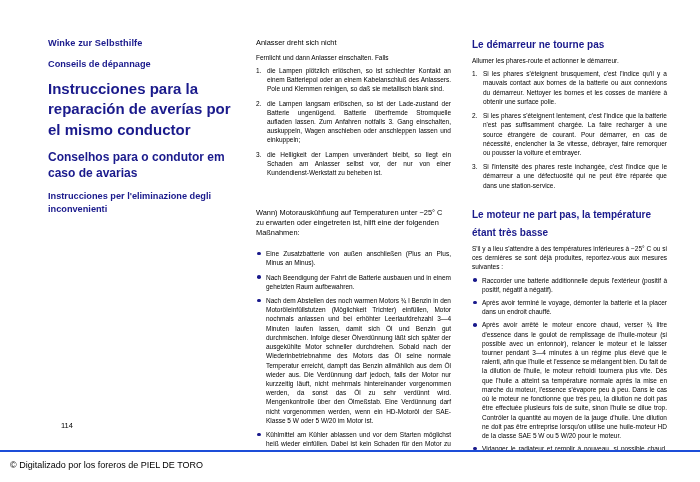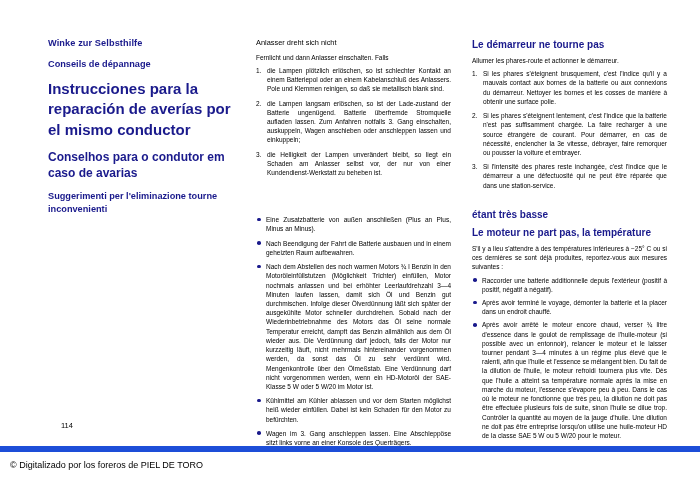--- a/index.html
+++ b/index.html
@@ -157,21 +157,21 @@
     margin-left: 43px;
   }
 
   .footer {
     position: absolute;
     left: 0;
     bottom: 0;
     width: 700px;
     height: 30px;
     background: #ffffff;
-    border-top: 6px solid #1d4ed8;
+    border-top: 2px solid #1d4ed8;
   }
   .footer-text {
     position: absolute;
     left: 10px;
     top: 8px;
     font-size: 9px;
     color: #000000;
   }
 </style>
 </head>
@@ -179,35 +179,36 @@
 
 <div class="page">
   <div class="columns">
 
     <div class="col col-1">
       <div class="title-block">
         <div class="title-de">Winke zur Selbsthilfe</div>
         <div class="title-fr">Conseils de dépannage</div>
         <div class="title-es">Instrucciones para la reparación de averías por el mismo conductor</div>
         <div class="title-pt">Conselhos para o condutor em caso de avarias</div>
-        <div class="title-it">Suggerimenti per l'eliminazione tourne inconvenienti</div>
+        <div class="title-it">Instrucciones per l'eliminazione degli inconvenienti</div>
       </div>
     </div>
 
     <div class="col col-2">
       <div class="head">Anlasser dreht sich nicht</div>
       <div class="para">Fernlicht und dann Anlasser einschalten. Falls</div>
       <ol class="num">
         <li><span class="n">1.</span><span>die Lampen plötzlich erlöschen, so ist schlechter Kontakt an einem Batteriepol oder an einem Kabelanschluß des Anlassers. Pole und Klemmen reinigen, so daß sie metallisch blank sind.</span></li>
         <li><span class="n">2.</span><span>die Lampen langsam erlöschen, so ist der Lade-zustand der Batterie ungenügend. Batterie überfremde Stromquelle aufladen lassen. Zum Anfahren notfalls 3. Gang einschalten, auskuppeln, Wagen anschieben oder anschleppen lassen und einkuppeln;</span></li>
         <li><span class="n">3.</span><span>die Helligkeit der Lampen unverändert bleibt, so liegt ein Schaden am Anlasser selbst vor, der nur von einer Kundendienst-Werkstatt zu beheben ist.</span></li>
       </ol>
 
       <div class="spacer-lg"></div>
 
+      <div class="head">Wann) Motorausküht\ung auf Temperaturen unter −25° C zu erwarten oder eingetreten ist, hilft eine der folgenden Maßnahmen:</div>
 
       <div class="spacer-sm"></div>
 
       <ul class="dots">
         <li>Eine Zusatzbatterie von außen anschließen (Plus an Plus, Minus an Minus).</li>
         <li>Nach Beendigung der Fahrt die Batterie ausbauen und in einem geheizten Raum aufbewahren.</li>
         <li>Nach dem Abstellen des noch warmen Motors ¾ l Benzin in den Motoröleinfüllstutzen (Möglichkeit Trichter) einfüllen, Motor nochmals anlassen und bei erhöhter Leerlaufdrehzahl 3—4 Minuten laufen lassen, damit sich Öl und Benzin gut durchmischen. Infolge dieser Ölverdünnung läßt sich später der ausgekühlte Motor schneller durchdrehen. Sobald nach der Wiederinbetriebnahme des Motors das Öl seine normale Temperatur erreicht, dampft das Benzin allmählich aus dem Öl wieder aus. Die Verdünnung darf jedoch, falls der Motor nur kurzzeitig läuft, nicht mehrmals hintereinander vorgenommen werden, da sonst das Öl zu sehr verdünnt wird. Mengenkontrolle über den Ölmeßstab. Eine Verdünnung darf nicht vorgenommen werden, wenn ein HD-Motoröl der SAE-Klasse 5 W oder 5 W/20 im Motor ist.</li>
         <li>Kühlmittel am Kühler ablassen und vor dem Starten möglichst heiß wieder einfüllen. Dabei ist kein Schaden für den Motor zu befürchten.</li>
         <li>Wagen im 3. Gang anschleppen lassen. Eine Abschleppöse sitzt links vorne an einer Konsole des Querträgers.</li>
       </ul>
@@ -217,22 +218,22 @@
       <div class="head-blue">Le démarreur ne tourne pas</div>
       <div class="para">Allumer les phares-route et actionner le démarreur.</div>
       <ol class="num">
         <li><span class="n">1.</span><span>Si les phares s'éteignent brusquement, c'est l'indice qu'il y a mauvais contact aux bornes de la batterie ou aux connexions du démarreur. Nettoyer les bornes et les cosses de manière à obtenir une surface polie.</span></li>
         <li><span class="n">2.</span><span>Si les phares s'éteignent lentement, c'est l'indice que la batterie n'est pas suffisamment chargée. La faire recharger à une source étrangère de courant. Pour démarrer, en cas de nécessité, enclencher la 3e vitesse, débrayer, faire remorquer ou pousser la voiture et embrayer.</span></li>
         <li><span class="n">3.</span><span>Si l'intensité des phares reste inchangée, c'est l'indice que le démarreur a une défectuosité qui ne peut être réparée que dans une station-service.</span></li>
       </ol>
 
       <div class="spacer-md"></div>
 
+      <div class="head-blue">Le moteur ne part pas, la température</div>
       <div class="head-blue">étant très basse</div>
-      <div class="head-blue">Le moteur ne part pas, la température</div>
       <div class="para">S'il y a lieu s'attendre à des températures inférieures à −25° C ou si ces dernières se sont déjà produites, reportez-vous aux mesures suivantes :</div>
 
       <ul class="dots tight">
         <li>Raccorder une batterie additionnelle depuis l'extérieur (positif à positif, négatif à négatif).</li>
         <li>Après avoir terminé le voyage, démonter la batterie et la placer dans un endroit chauffé.</li>
         <li>Après avoir arrêté le moteur encore chaud, verser ¾ litre d'essence dans le goulot de remplissage de l'huile-moteur (si possible avec un entonnoir), relancer le moteur et le laisser tourner pendant 3—4 minutes à un régime plus élevé que le ralenti, afin que l'huile et l'essence se mélangent bien. Du fait de la dilution de l'huile, le moteur refroidi tournera plus vite. Dès que l'huile a atteint sa température normale après la mise en marche du moteur, l'essence s'évapore peu à peu. Dans le cas où le moteur ne fonctionne que très peu, la dilution ne doit pas être effectuée plusieurs fois de suite, sinon l'huile se dilue trop. Contrôler la quantité au moyen de la jauge d'huile. Une dilution ne doit pas être entreprise lorsqu'on utilise une huile-moteur HD de la classe SAE 5 W ou 5 W/20 pour le moteur.</li>
         <li>Vidanger le radiateur et remplir à nouveau, si possible chaud, avant le départ. Le moteur ne risque aucun endommagement.</li>
         <li>Faire remorquer la voiture, la 3e vitesse étant engagée. Un œillet de remorquage se trouve à l'avant, à gauche, sur une console de la traverse.</li>
       </ul>
     </div>

